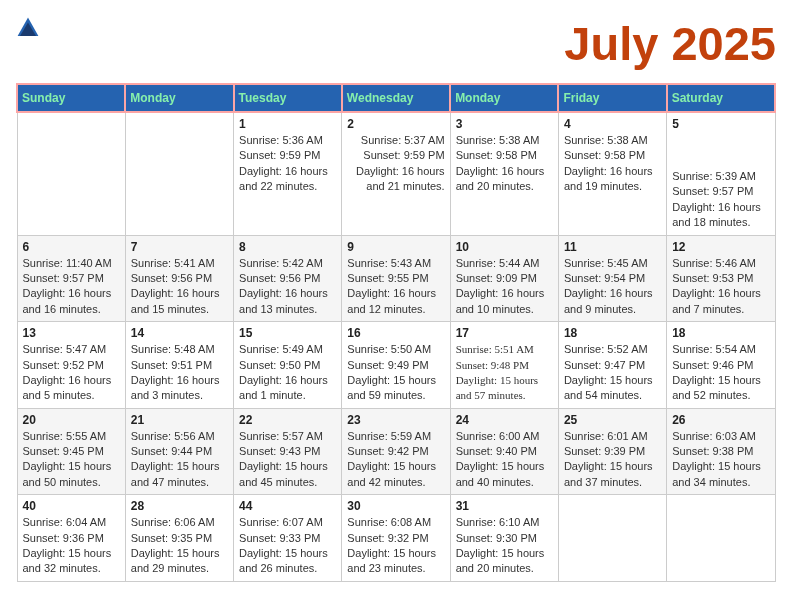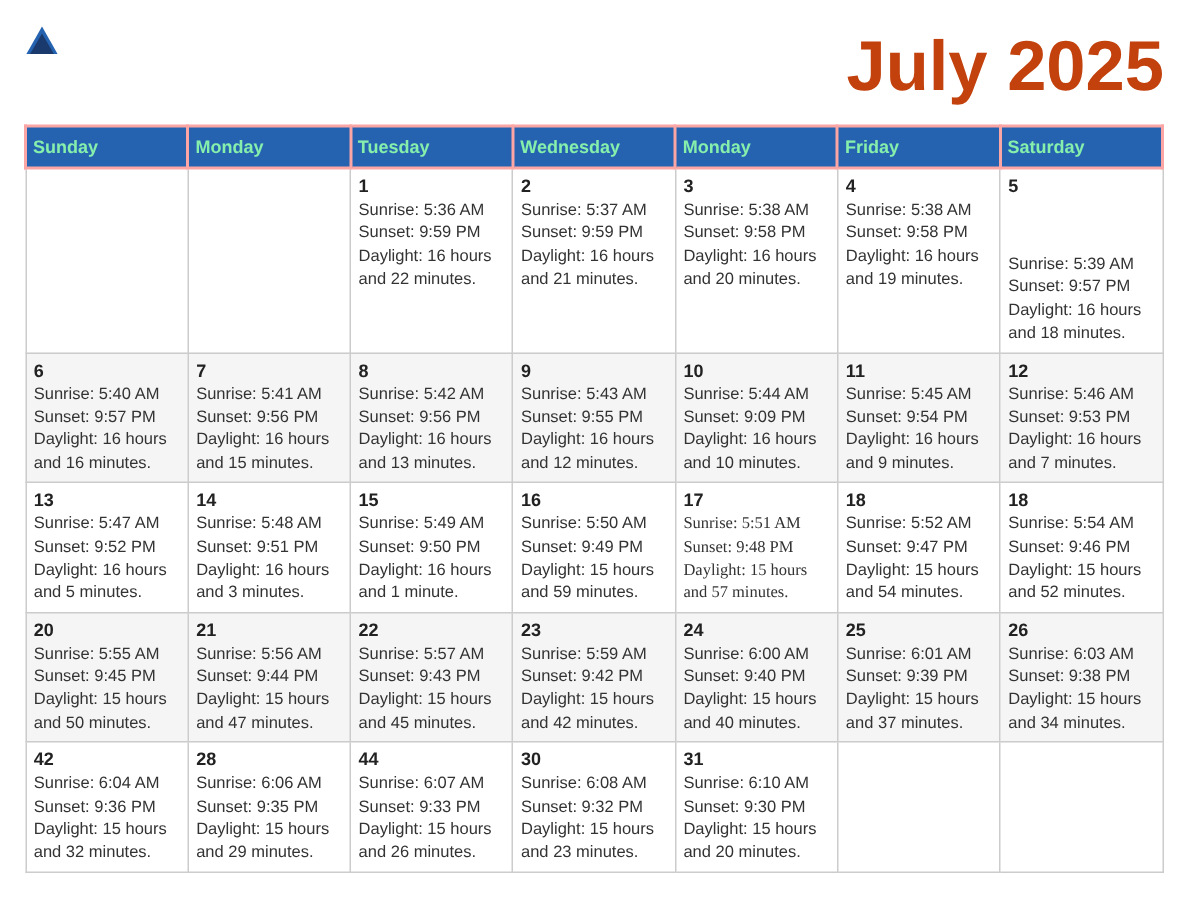--- a/index.html
+++ b/index.html
@@ -111,21 +111,21 @@
         <td class="empty-cell"></td>
         <td class="empty-cell"></td>
         <td>
           <span class="day-number">1</span>
           <div class="day-info" style="white-space: pre-line;">Sunrise: 5:36 AM
 Sunset: 9:59 PM
 Daylight: 16 hours and 22 minutes.</div>
         </td>
         <td>
           <span class="day-number">2</span>
-          <div class="day-info" style="white-space: pre-line;">Sunrise: 5:37 AM
+          <div class="day-info" style="white-space: pre-line; text-align: right;">Sunrise: 5:37 AM
 Sunset: 9:59 PM
 Daylight: 16 hours and 21 minutes.</div>
         </td>
         <td>
           <span class="day-number">3</span>
           <div class="day-info" style="white-space: pre-line;">Sunrise: 5:38 AM
 Sunset: 9:58 PM
 Daylight: 16 hours and 20 minutes.</div>
         </td>
         <td>
@@ -137,21 +137,21 @@
         <td>
           <span class="day-number">5</span>
           <div class="day-info" style="white-space: pre-line; margin-top: 38px;">Sunrise: 5:39 AM
 Sunset: 9:57 PM
 Daylight: 16 hours and 18 minutes.</div>
         </td>
       </tr>
       <tr>
         <td>
           <span class="day-number">6</span>
-          <div class="day-info" style="white-space: pre-line;">Sunrise: 5:40 AM
+          <div class="day-info" style="white-space: pre-line;">Sunrise: 11:40 AM
 Sunset: 9:57 PM
 Daylight: 16 hours and 16 minutes.</div>
         </td>
         <td>
           <span class="day-number">7</span>
           <div class="day-info" style="white-space: pre-line;">Sunrise: 5:41 AM
 Sunset: 9:56 PM
 Daylight: 16 hours and 15 minutes.</div>
         </td>
         <td>
@@ -268,21 +268,21 @@
         </td>
         <td>
           <span class="day-number">26</span>
           <div class="day-info" style="white-space: pre-line;">Sunrise: 6:03 AM
 Sunset: 9:38 PM
 Daylight: 15 hours and 34 minutes.</div>
         </td>
       </tr>
       <tr>
         <td>
-          <span class="day-number">42</span>
+          <span class="day-number">40</span>
           <div class="day-info" style="white-space: pre-line;">Sunrise: 6:04 AM
 Sunset: 9:36 PM
 Daylight: 15 hours and 32 minutes.</div>
         </td>
         <td>
           <span class="day-number">28</span>
           <div class="day-info" style="white-space: pre-line;">Sunrise: 6:06 AM
 Sunset: 9:35 PM
 Daylight: 15 hours and 29 minutes.</div>
         </td>

